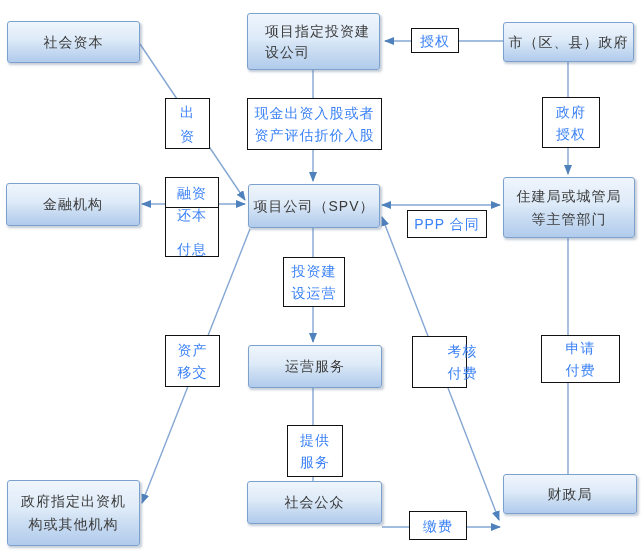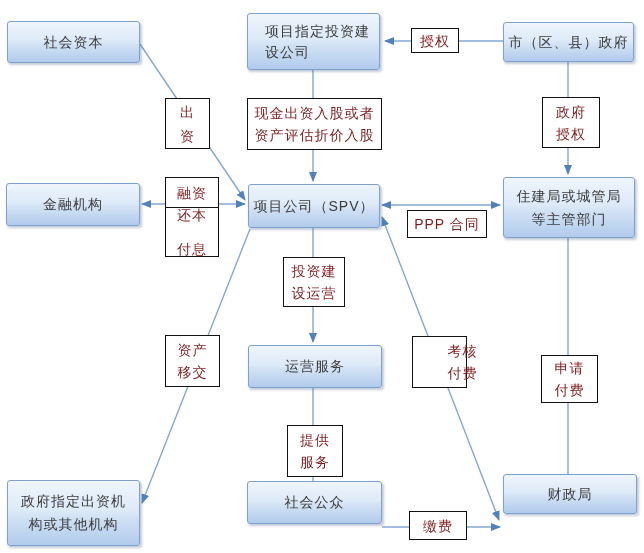--- a/index.html
+++ b/index.html
@@ -14,21 +14,21 @@
     background:linear-gradient(180deg,#eff5fc 0%,#ddeaf8 45%,#cddff3 62%,#b1cbec 100%);
     border:1px solid #7da1cd;border-radius:3px;
     box-shadow:1.5px 2px 2.5px rgba(100,120,150,.38);
     color:#3b3b3b;font-size:14px;letter-spacing:1px;line-height:23px;text-align:center;
   }
   .node.left-align{align-items:flex-start;padding-left:17px;text-align:left;line-height:21px;}
   .elabel{
     position:absolute;box-sizing:border-box;
     display:flex;flex-direction:column;align-items:center;justify-content:center;
     background:#ffffff;border:1px solid #121212;
-    color:#7f1d1d;font-size:14px;letter-spacing:1px;line-height:22px;text-align:center;white-space:nowrap;
+    color:#3b82f6;font-size:14px;letter-spacing:1px;line-height:22px;text-align:center;white-space:nowrap;
   }
   .ln{display:block;}
 </style>
 </head>
 <body>
 
 <div class="canvas">
 
   <svg class="wires" viewBox="0 0 644 553" xmlns="http://www.w3.org/2000/svg">
     <defs>
@@ -84,21 +84,21 @@
     <span class="ln">移交</span>
   </div>
   <div class="elabel" style="left:412px;top:336px;width:55px;height:52px;padding-left:46px;">
     <span class="ln">考核</span>
     <span class="ln">付费</span>
   </div>
   <div class="elabel" style="left:287px;top:425px;width:56px;height:52px;">
     <span class="ln">提供</span>
     <span class="ln">服务</span>
   </div>
-  <div class="elabel" style="left:541px;top:335px;width:57px;height:48px;margin-top:20px;">
+  <div class="elabel" style="left:541px;top:335px;width:79px;height:48px;">
     <span class="ln">申请</span>
     <span class="ln">付费</span>
   </div>
   <div class="elabel" style="left:409px;top:511px;width:58px;height:29px;">
     <span class="ln">缴费</span>
   </div>
 
   <div class="node" style="left:7px;top:21px;width:133px;height:42px;">
     <span class="ln">社会资本</span>
   </div>

